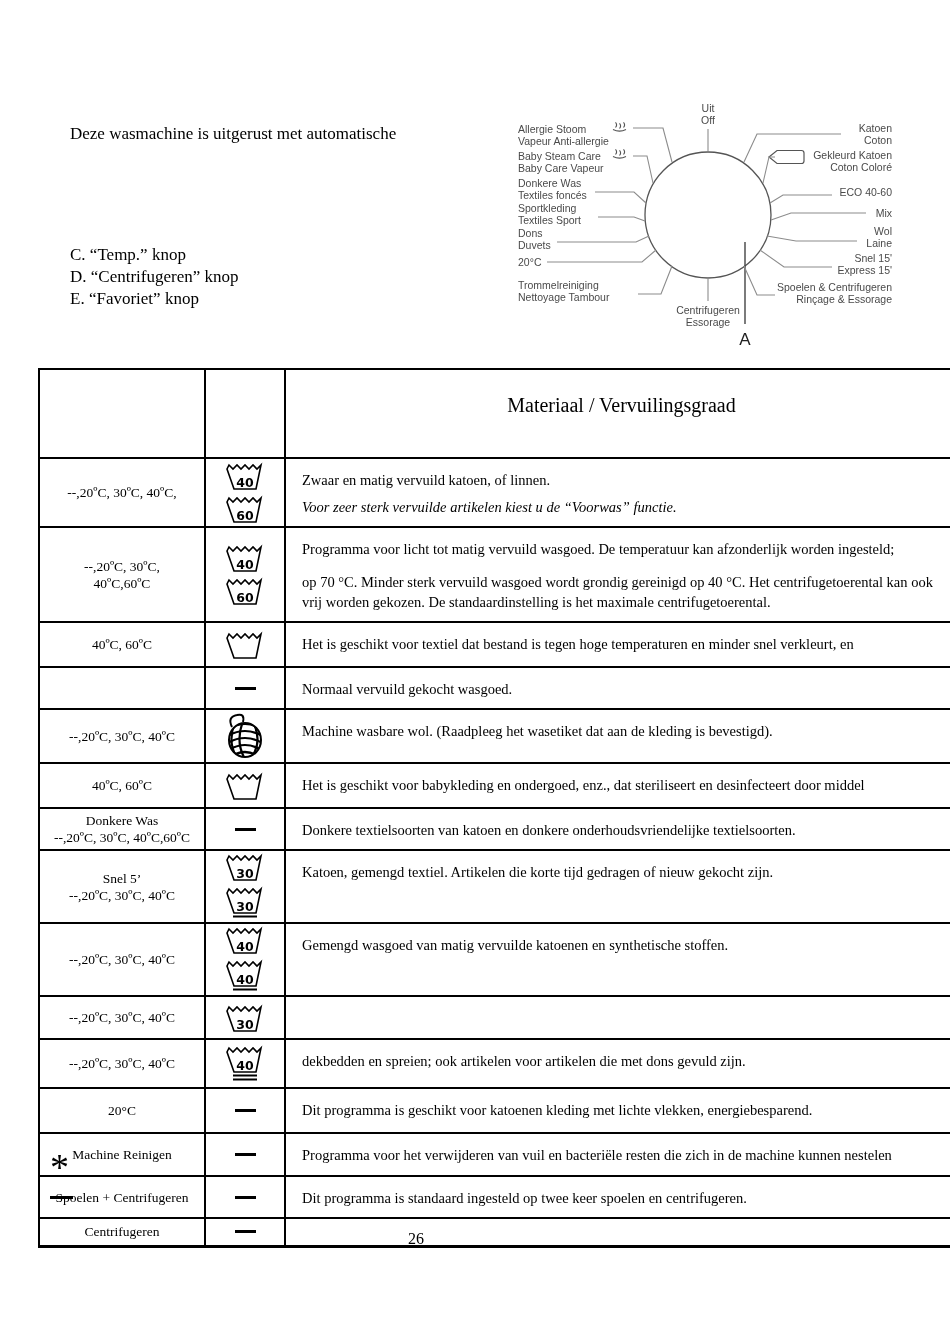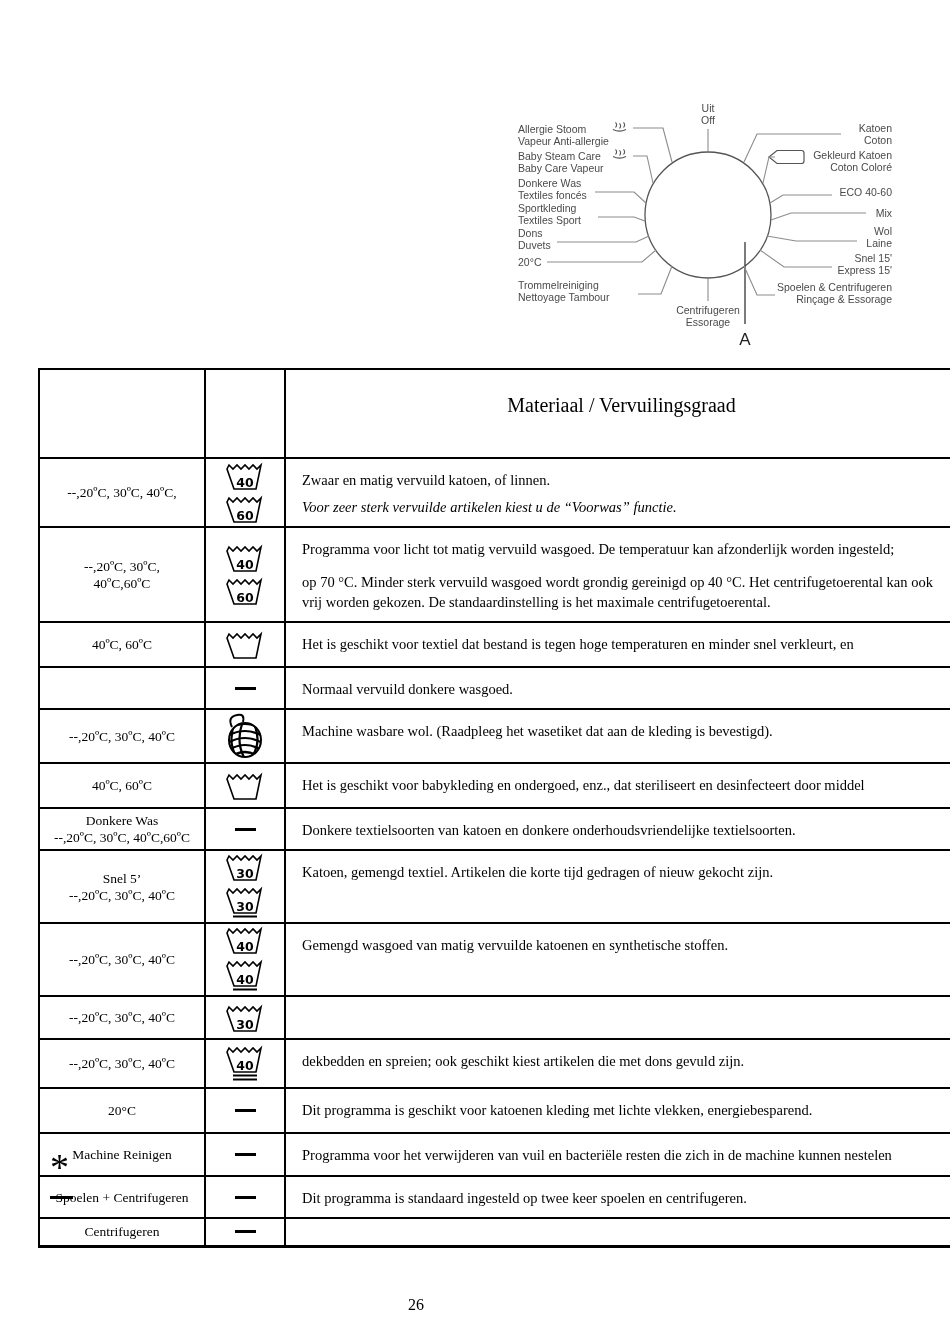--- a/index.html
+++ b/index.html
@@ -25,27 +25,31 @@
   td.c2 .syms{display:flex;justify-content:center;align-items:center;gap:5px;flex-direction:column;}
   td.c3{width:653px;vertical-align:top;font-size:14.5px;line-height:20px;padding:4px 9px 2px 9px;}
   td.hdr{text-align:center;vertical-align:middle;font-size:20px;padding-bottom:22px;}
   .p{margin:7px;}
   .gap .p + .p{margin-top:13px;}
   .tight .p + .p{margin-top:1px;font-style:italic;}
   .dash{width:21px;height:3px;background:#000;margin:0 auto;}
   
   .star{left:50px;top:1148px;font-size:38px;line-height:38px;}
   .star-dash{left:50px;top:1196px;width:23px;height:3px;background:#000;}
-  .pagenum{left:0;top:1296px;width:832px;text-align:center;font-size:16px;}
+  .pagenum{left:0;top:1230px;width:832px;text-align:center;font-size:16px;}
 </style>
 </head>
 <body>
 
 <div class="page">
 
+  <div class="abs intro">Deze wasmachine is uitgerust met automatische</div>
+  <div class="abs knops">C. “Temp.” knop
+D. “Centrifugeren” knop
+E. “Favoriet” knop</div>
 
   <svg class="abs dial-svg" width="455" height="265" viewBox="0 0 455 265">
     <circle cx="213" cy="120" r="63" fill="none" stroke="#555" stroke-width="1.3"></circle>
 
     <text x="213" y="17" text-anchor="middle">Uit</text>
     <text x="213" y="29" text-anchor="middle">Off</text>
     <line x1="213" y1="34" x2="213" y2="56"></line>
 
     <text x="23" y="38">Allergie Stoom</text>
     <text x="23" y="50">Vapeur Anti-allergie</text>
@@ -179,21 +183,21 @@
             </td>
           </tr>
           <tr style="height: 38px;">
             <td class="c1"></td>
             <td class="c2">
               <div class="syms">
                 <div class="dash"></div>
               </div>
             </td>
             <td class="c3">
-              <div class="p">Normaal vervuild donkere wasgoed.</div>
+              <div class="p">Normaal vervuild gekocht wasgoed.</div>
             </td>
           </tr>
           <tr style="height: 53px;">
             <td class="c1">--,20ºC, 30ºC, 40ºC</td>
             <td class="c2">
               <div class="syms">
                 <svg width="40" height="48" viewBox="0 0 40 48">
                   <defs>
                     <clipPath id="woolclip">
                       <ellipse cx="20" cy="28" rx="16" ry="17"></ellipse>
@@ -300,21 +304,21 @@
               <div class="syms">
                 <svg width="38" height="38" viewBox="0 0 38 38">
                   <path d="M1,7 L3,3 L7,7 L11,3 L15,7 L19,3 L23,7 L27,3 L31,7 L35,3 L30,27 L8,27 Z" fill="none" stroke="#000" stroke-width="1.6"></path>
                   <text x="19" y="24.5" text-anchor="middle" font-family="DejaVu Sans, sans-serif" font-size="12.5" font-weight="bold" fill="#000">40</text>
                   <line x1="7" y1="30.5" x2="31" y2="30.5" stroke="#000" stroke-width="2"></line>
                   <line x1="7" y1="34.5" x2="31" y2="34.5" stroke="#000" stroke-width="2"></line>
                 </svg>
               </div>
             </td>
             <td class="c3">
-              <div class="p">dekbedden en spreien; ook geschikt kiest artikelen die met dons gevuld zijn.</div>
+              <div class="p">dekbedden en spreien; ook artikelen voor artikelen die met dons gevuld zijn.</div>
             </td>
           </tr>
           <tr style="height: 45px;">
             <td class="c1">20°C</td>
             <td class="c2">
               <div class="syms">
                 <div class="dash"></div>
               </div>
             </td>
             <td class="c3">

